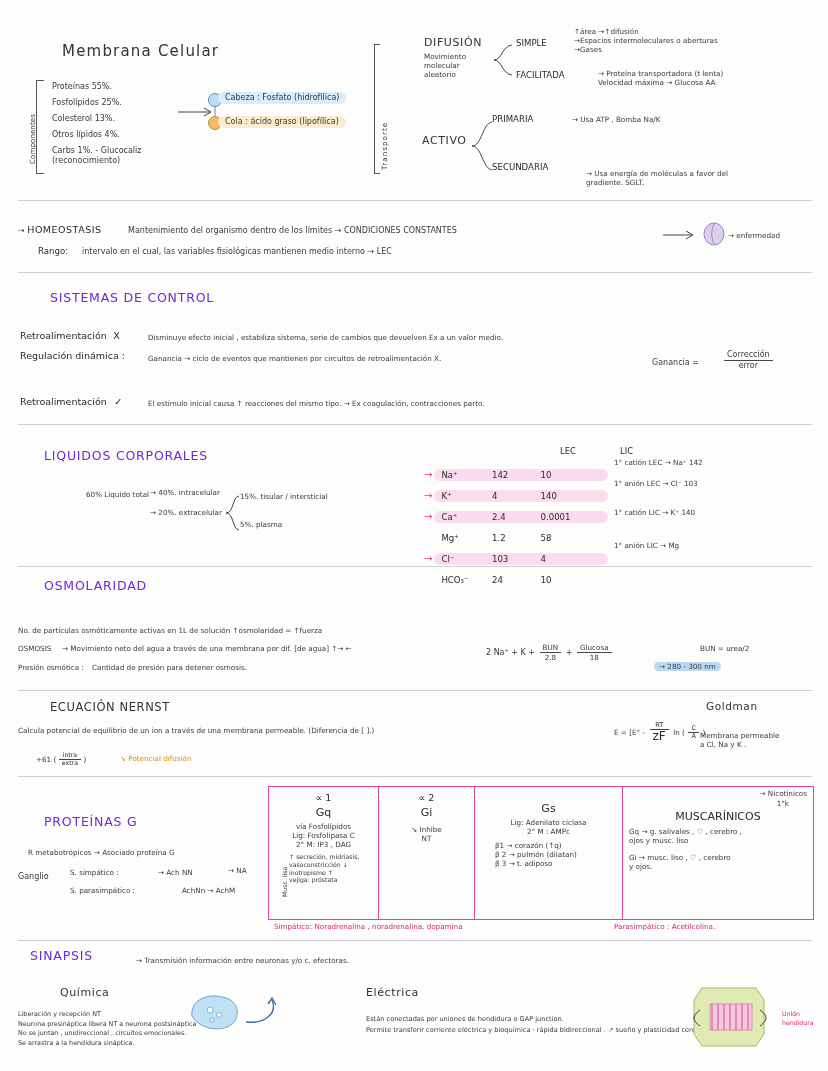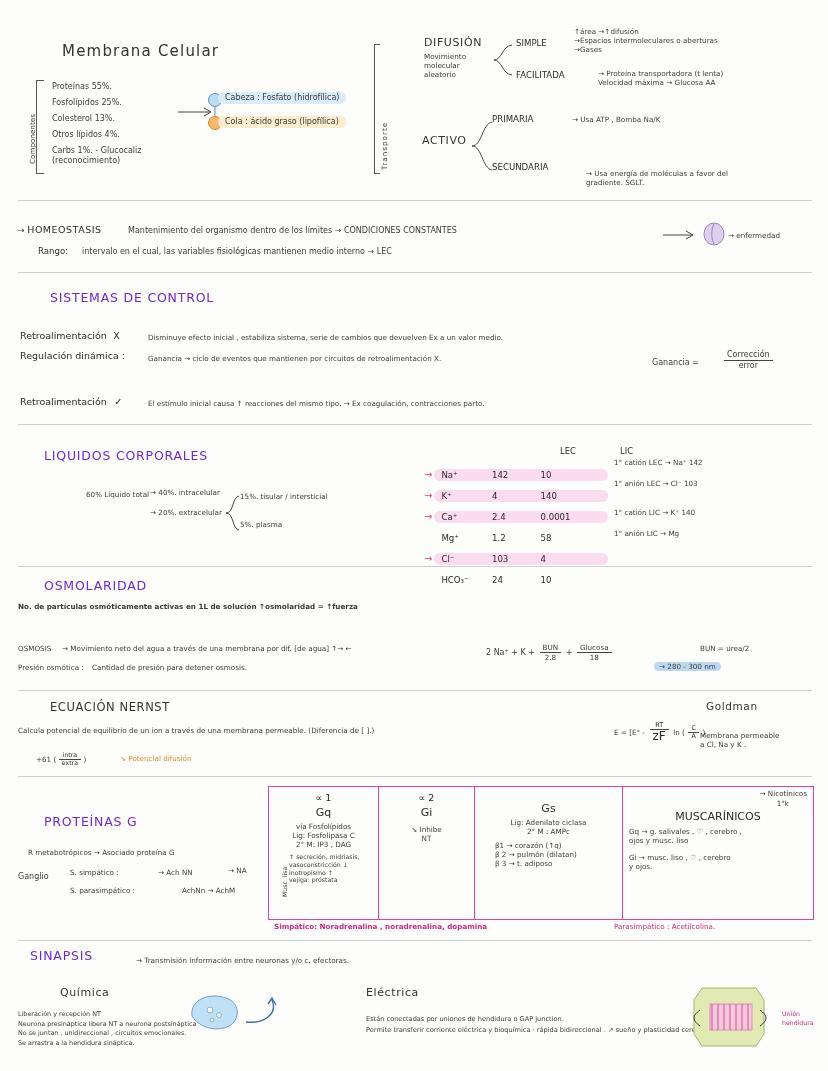--- a/index.html
+++ b/index.html
@@ -288,31 +288,31 @@
       <span class="tb">10</span>
     </span>
   </div>
 </div>
 
 <div class="pg" style="left:614px;top:458px;">
   <div class="ts" style="margin-bottom:12px;">1° catión LEC → Na⁺ 142</div>
   <div class="ts">1° anión LEC → Cl⁻  103</div>
 </div>
 <div class="pg" style="left:614px;top:508px;">
-  <div class="ts" style="margin-bottom:12px;">1° catión LIC → K⁺ 140</div>
+  <div class="ts" style="margin-bottom:24px;">1° catión LIC → K⁺ 140</div>
   <div class="ts">1° anión LIC → Mg</div>
 </div>
 
 <hr class="sep pg" style="left:18px;top:566px;width:794px;">
 
 <div class="pg" style="left:44px;top:578px;">
   <div class="h2">OSMOLARIDAD</div>
 </div>
 
-<div class="pg" style="left:18px;top:602px;font-weight:bold;">
+<div class="pg" style="left:18px;top:626px;">
   <span class="ts">No.  de  partículas  osmóticamente  activas en  1L de  solución  ↑osmolaridad = ↑fuerza</span>
 </div>
 <div class="pg" style="left:18px;top:644px;">
   <span class="ts">OSMOSIS</span>
 </div>
 <div class="pg" style="left:62px;top:644px;">
   <span class="ts">→ Movimiento neto del agua a través de una membrana  por  dif. [de agua] ↑→ ←</span>
 </div>
 <div class="pg" style="left:486px;top:643px;">
   <span class="t">2 Na⁺ + K +</span>
@@ -444,21 +444,21 @@
     <div class="ts" style="position:absolute;right:6px;top:2px;">→ Nicotínicos</div>
     <div class="ts" style="position:absolute;right:24px;top:12px;">1°k</div>
     <div class="cellhd" style="font-size:11px;margin-top:18px;">MUSCARÍNICOS</div>
     <div class="ts" style="margin-top:4px;">Gq → g. salivales , ♡ , cerebro ,</div>
     <div class="ts">ojos  y  musc. liso</div>
     <div class="ts" style="margin-top:8px;">Gi → musc. liso , ♡ , cerebro</div>
     <div class="ts">y  ojos.</div>
   </div>
 </div>
 
-<div class="pg" style="left:274px;top:922px;font-weight:bold;">
+<div class="pg" style="left:274px;top:922px;">
   <span class="ts pinkd">Simpático: Noradrenalina , noradrenalina, dopamina</span>
 </div>
 <div class="pg" style="left:614px;top:922px;">
   <span class="ts pinkd">Parasimpático : Acetilcolina.</span>
 </div>
 
 <hr class="sep pg" style="left:18px;top:940px;width:794px;">
 
 <div class="pg" style="left:30px;top:948px;">
   <div class="h2">SINAPSIS</div>

